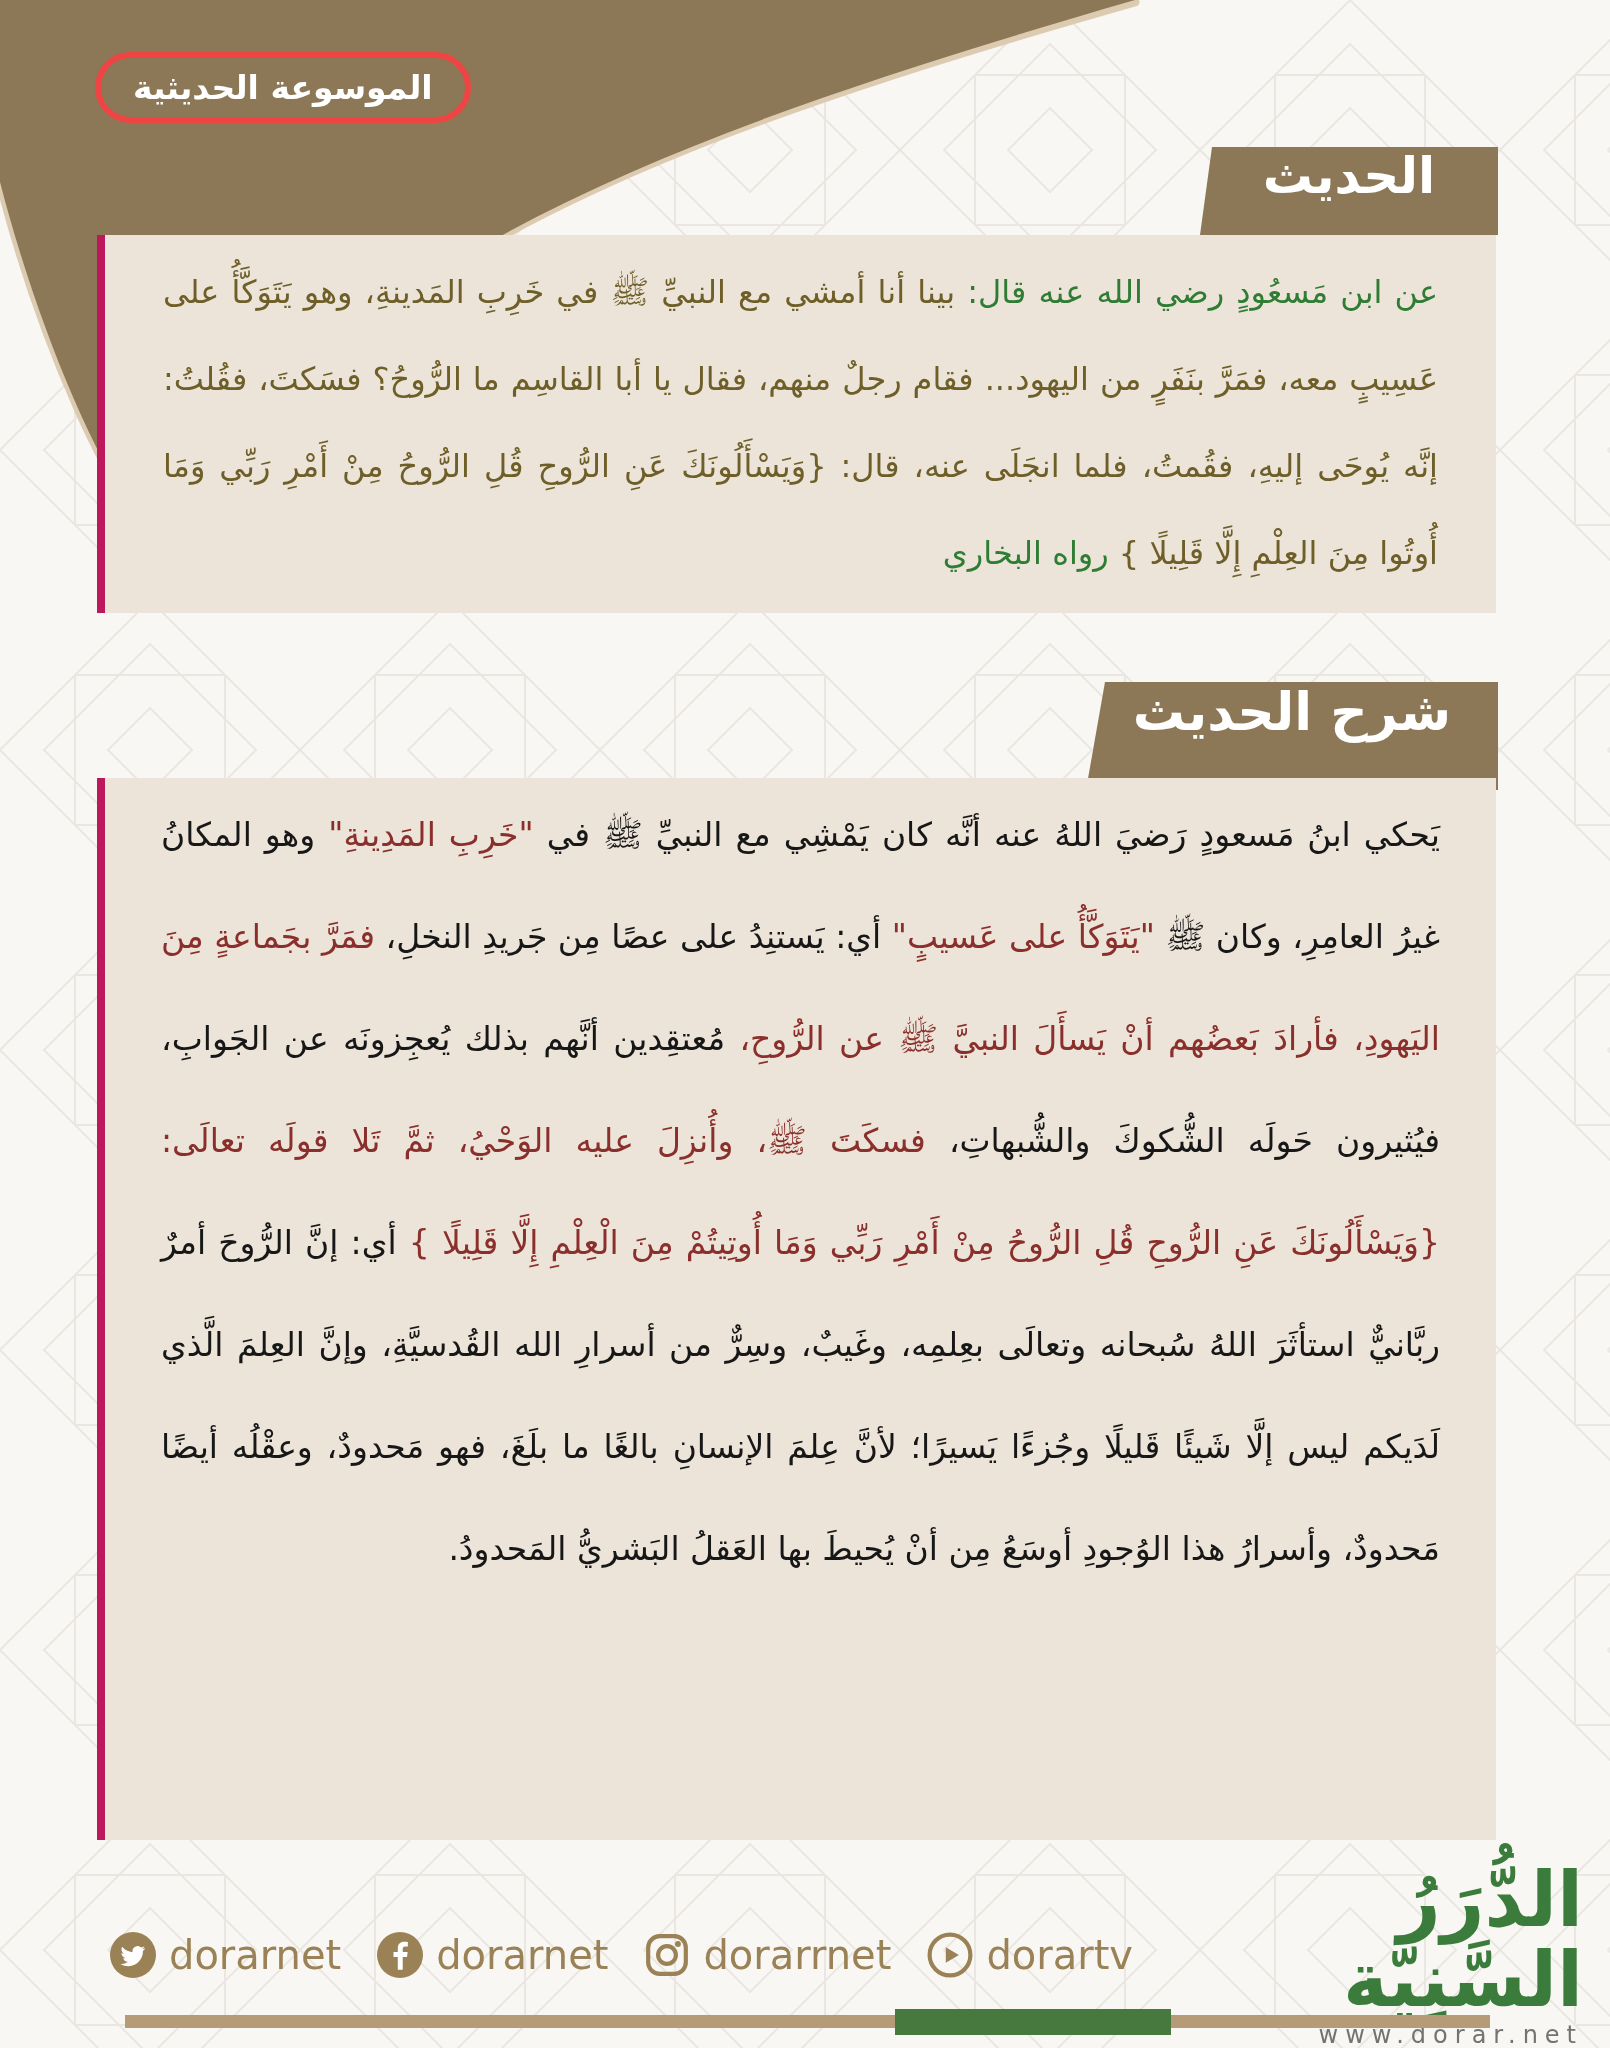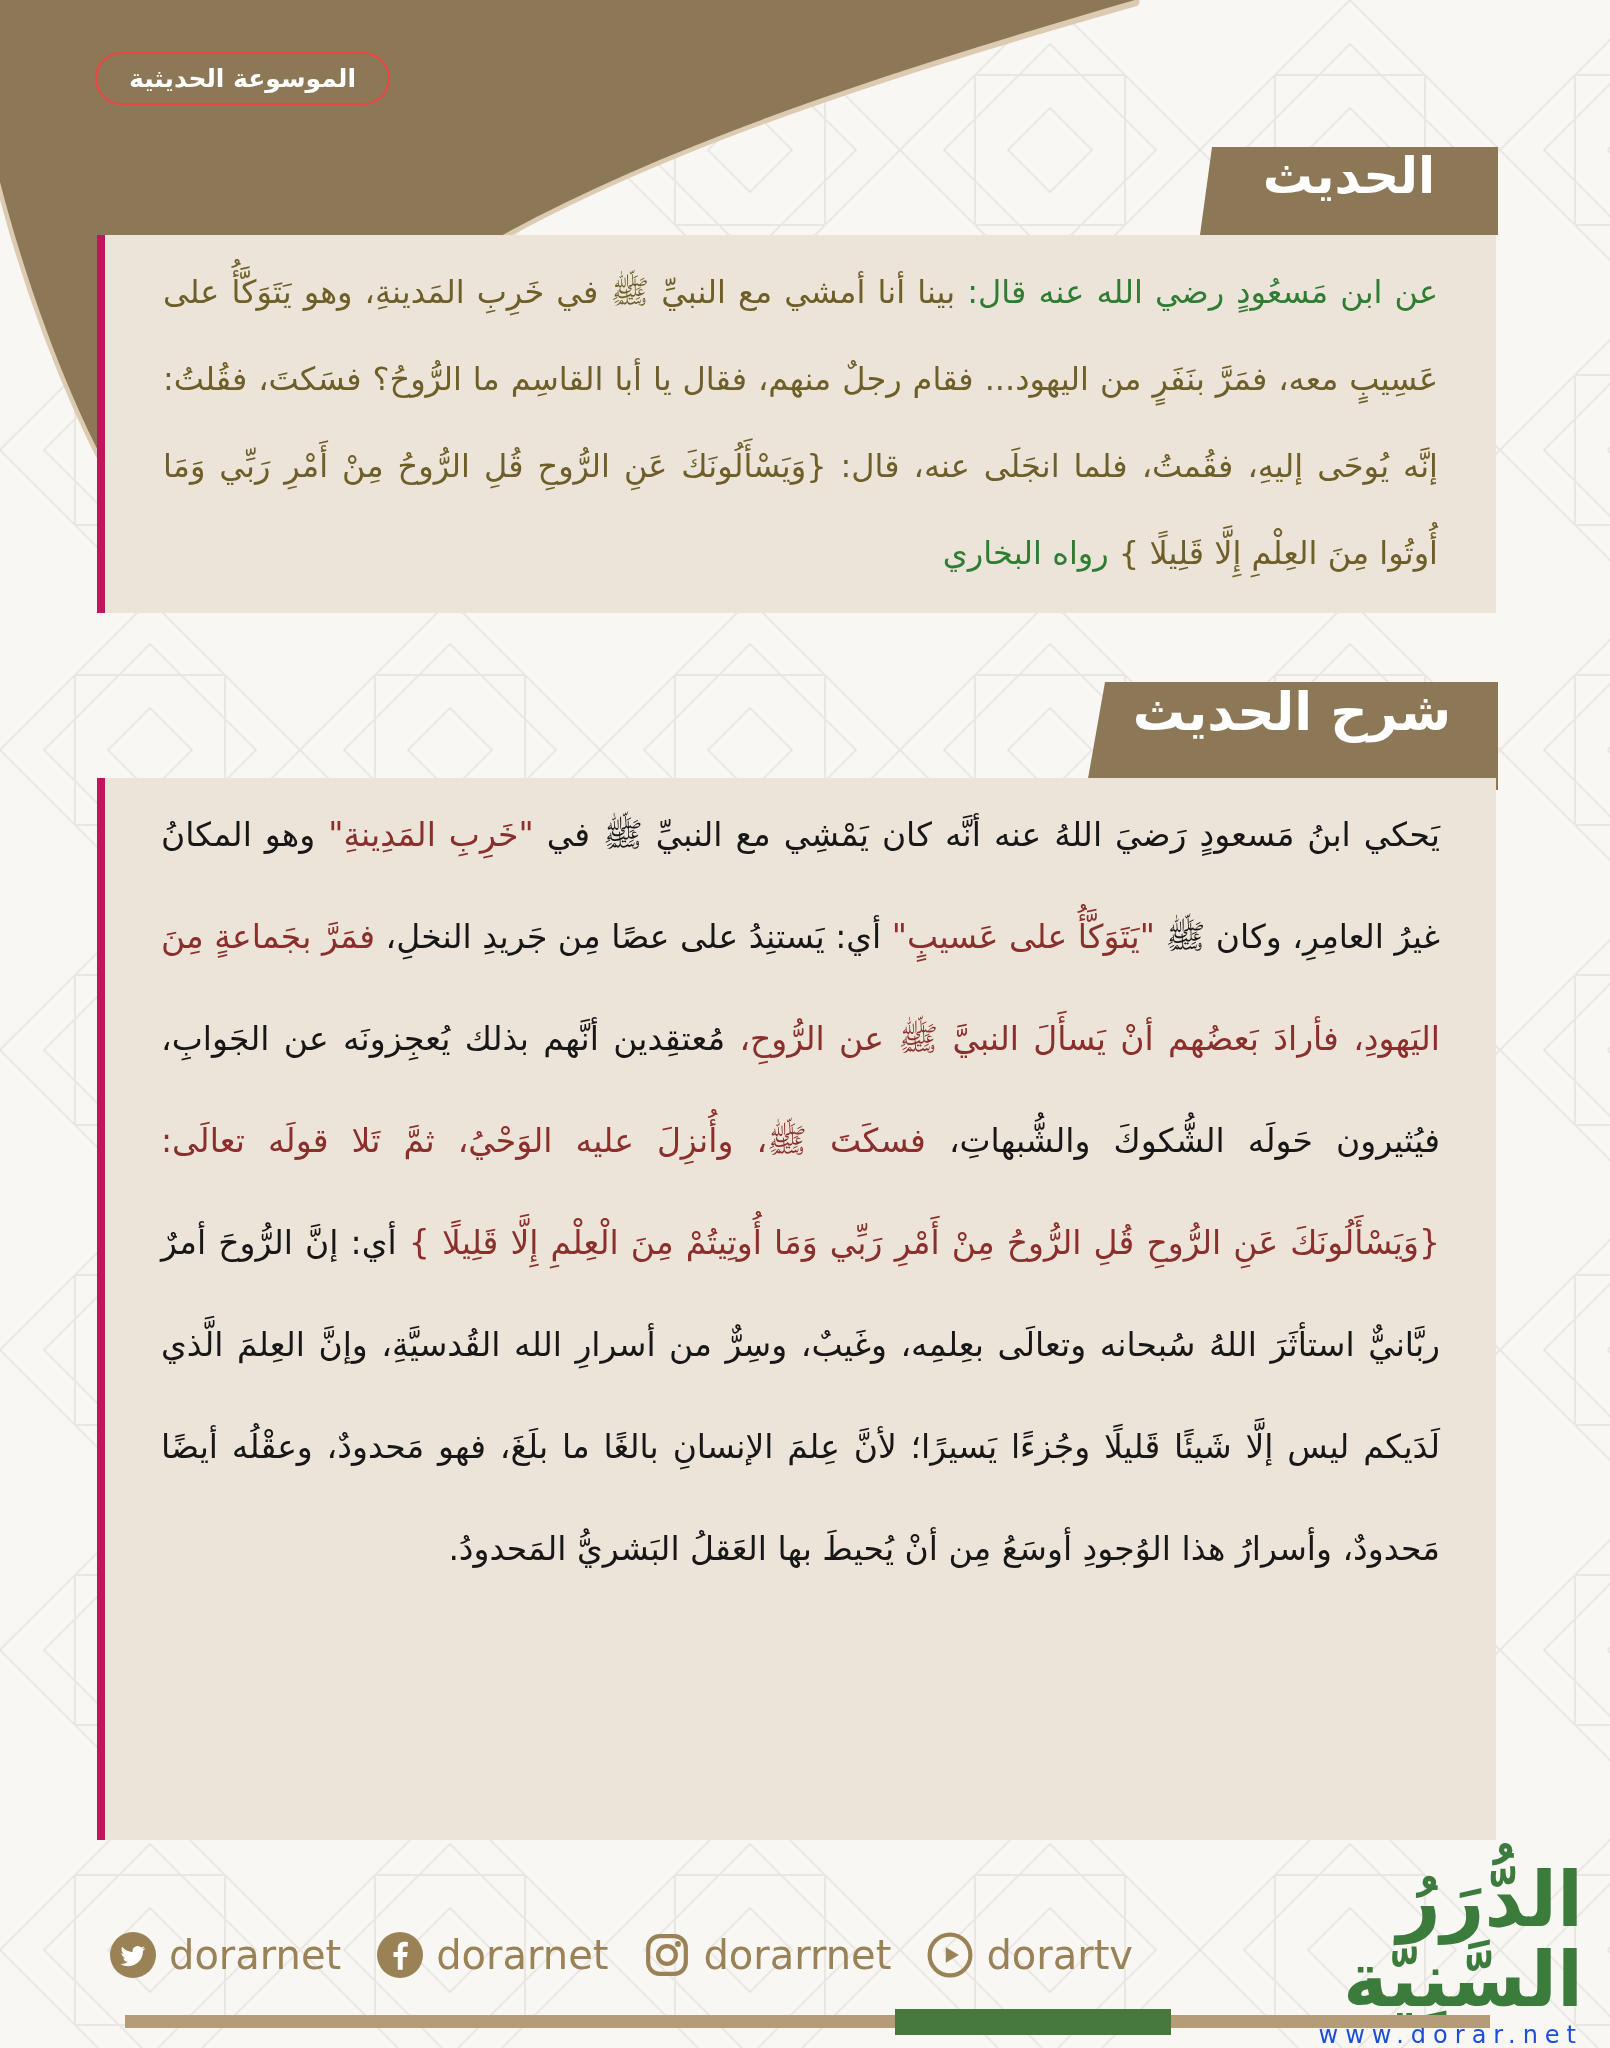--- a/index.html
+++ b/index.html
@@ -7,22 +7,22 @@
     position:relative;width:1610px;height:2048px;margin:0 auto;
     background:#f8f7f4;overflow:hidden;
     font-family:"DejaVu Sans",sans-serif;
   }
   .bg-pattern{position:absolute;inset:0;pointer-events:none;}
 
   
   .swoosh-svg{position:absolute;top:0;left:0;display:block;}
   .badge{
     position:absolute;left:95px;top:52px;
-    color:#fff;border:2px solid #ef4444;border-radius:999px;
-    padding:10px 32px;font-size:25px;font-weight:bold;direction:rtl;
+    color:#fff;border:6px solid #ef4444;border-radius:999px;
+    padding:10px 32px;font-size:33px;font-weight:bold;direction:rtl;
     letter-spacing:0;
   }
 
   
   .title-bar{
     position:absolute;right:112px;background:#8c7856;color:#ffffff;
     display:flex;align-items:flex-start;justify-content:center;
     font-weight:bold;
   }
   .bar-hadith{top:147px;width:298px;height:88px;font-size:50px;
@@ -51,21 +51,21 @@
     position:absolute;left:110px;right:136px;top:1892px;height:125px;
     display:flex;align-items:center;
   }
   .social-group{display:flex;align-items:center;gap:36px;flex:1;}
   .social-item{display:flex;align-items:center;gap:13px;
     color:#9b8256;font-size:40px;text-decoration:none;cursor:pointer;}
   .social-item svg{display:block;}
   .footer-divider{width:3px;height:90px;background:#b49a6e;margin:0 30px 0 0;}
   .logo-block{text-align:right;direction:rtl;min-width:420px;}
   .logo-ar{color:#3b7b3b;font-size:76px;font-weight:bold;line-height:1.05;}
-  .logo-url{color:#1d4ed8;font-size:24px;letter-spacing:7px;direction:ltr;
+  .logo-url{color:#737373;font-size:24px;letter-spacing:7px;direction:ltr;
     font-family:"DejaVu Sans",sans-serif;margin-top:2px;}
 
   .bar-bottom-tan{position:absolute;left:125px;width:1365px;top:2015px;height:13px;background:#b59c76;}
   .bar-bottom-green{position:absolute;left:895px;width:276px;top:2009px;height:26px;background:#47793f;}
 </style>
 </head>
 <body>
 
 <div class="canvas">
 

